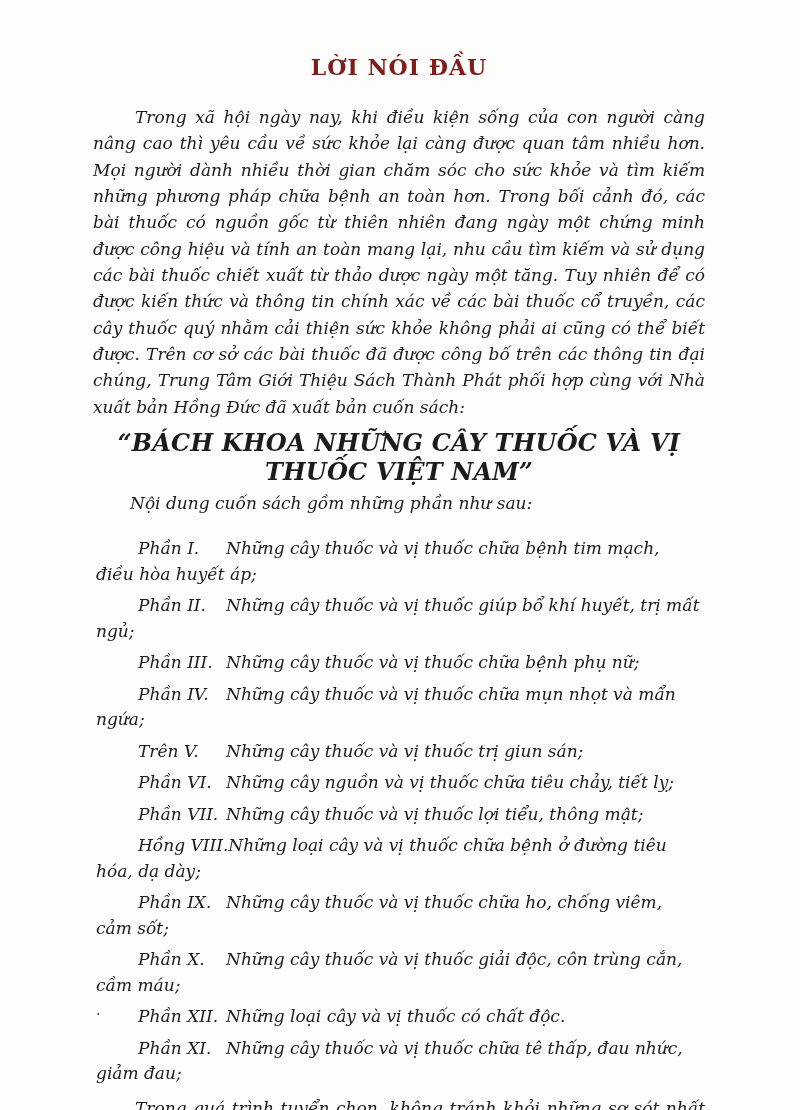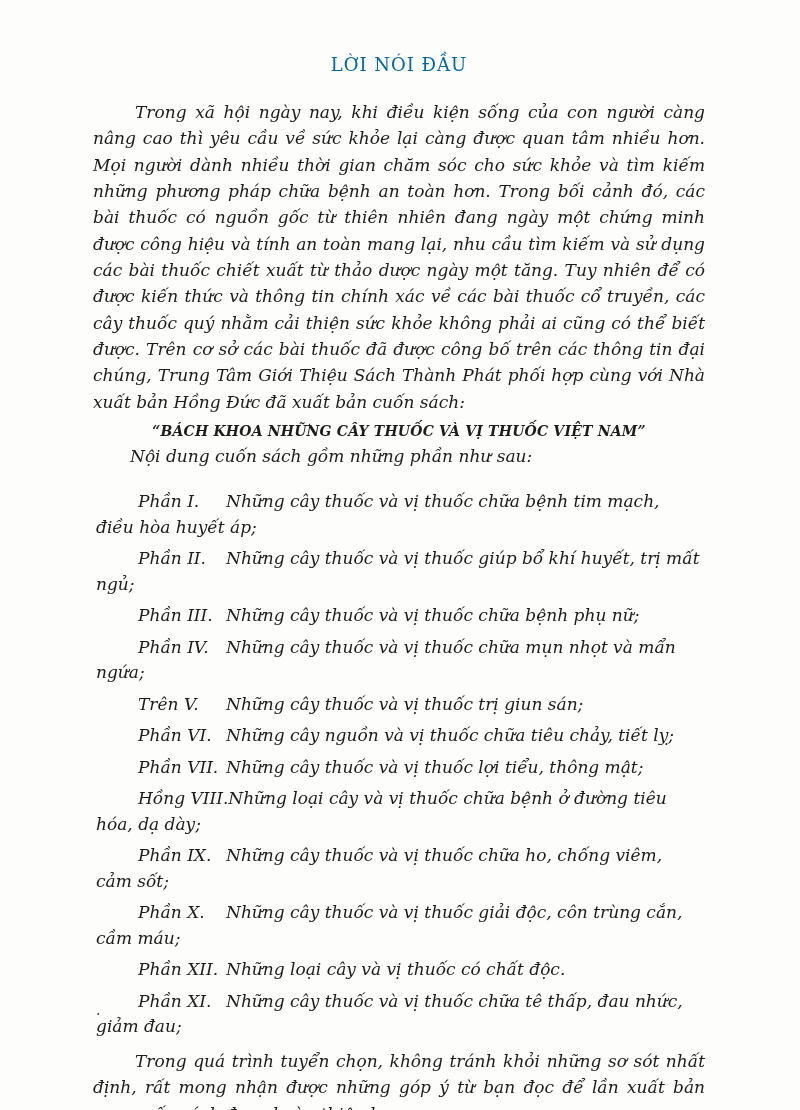--- a/index.html
+++ b/index.html
@@ -13,39 +13,39 @@
     background: #fdfdfb;
     padding: 54px 90px 0 88px;
     font-family: "DejaVu Serif", "Liberation Serif", serif;
     font-style: italic;
     color: #1e1c1a;
     overflow: hidden;
   }
 
   .page-title {
     font-style: normal;
-    font-weight: normal;
-    font-size: 18px;
+    font-weight: bold;
+    font-size: 22px;
     letter-spacing: 1px;
     text-align: center;
     margin: 0 0 24px 0;
-    color: #0369a1;
+    color: #7f1d1d;
   }
 
   p.body {
     font-size: 17px;
     line-height: 1.55;
     text-align: justify;
     text-indent: 42px;
     margin: 5px;
   }
 
   .book-title {
     font-weight: bold;
-    font-size: 14px;
+    font-size: 24px;
     text-align: center;
     margin: 8px 0 4px 0;
     letter-spacing: 0.2px;
   }
 
   .contents-intro {
     font-size: 17px;
     line-height: 1.55;
     text-indent: 42px;
     margin: 2px 0 20px 0;

